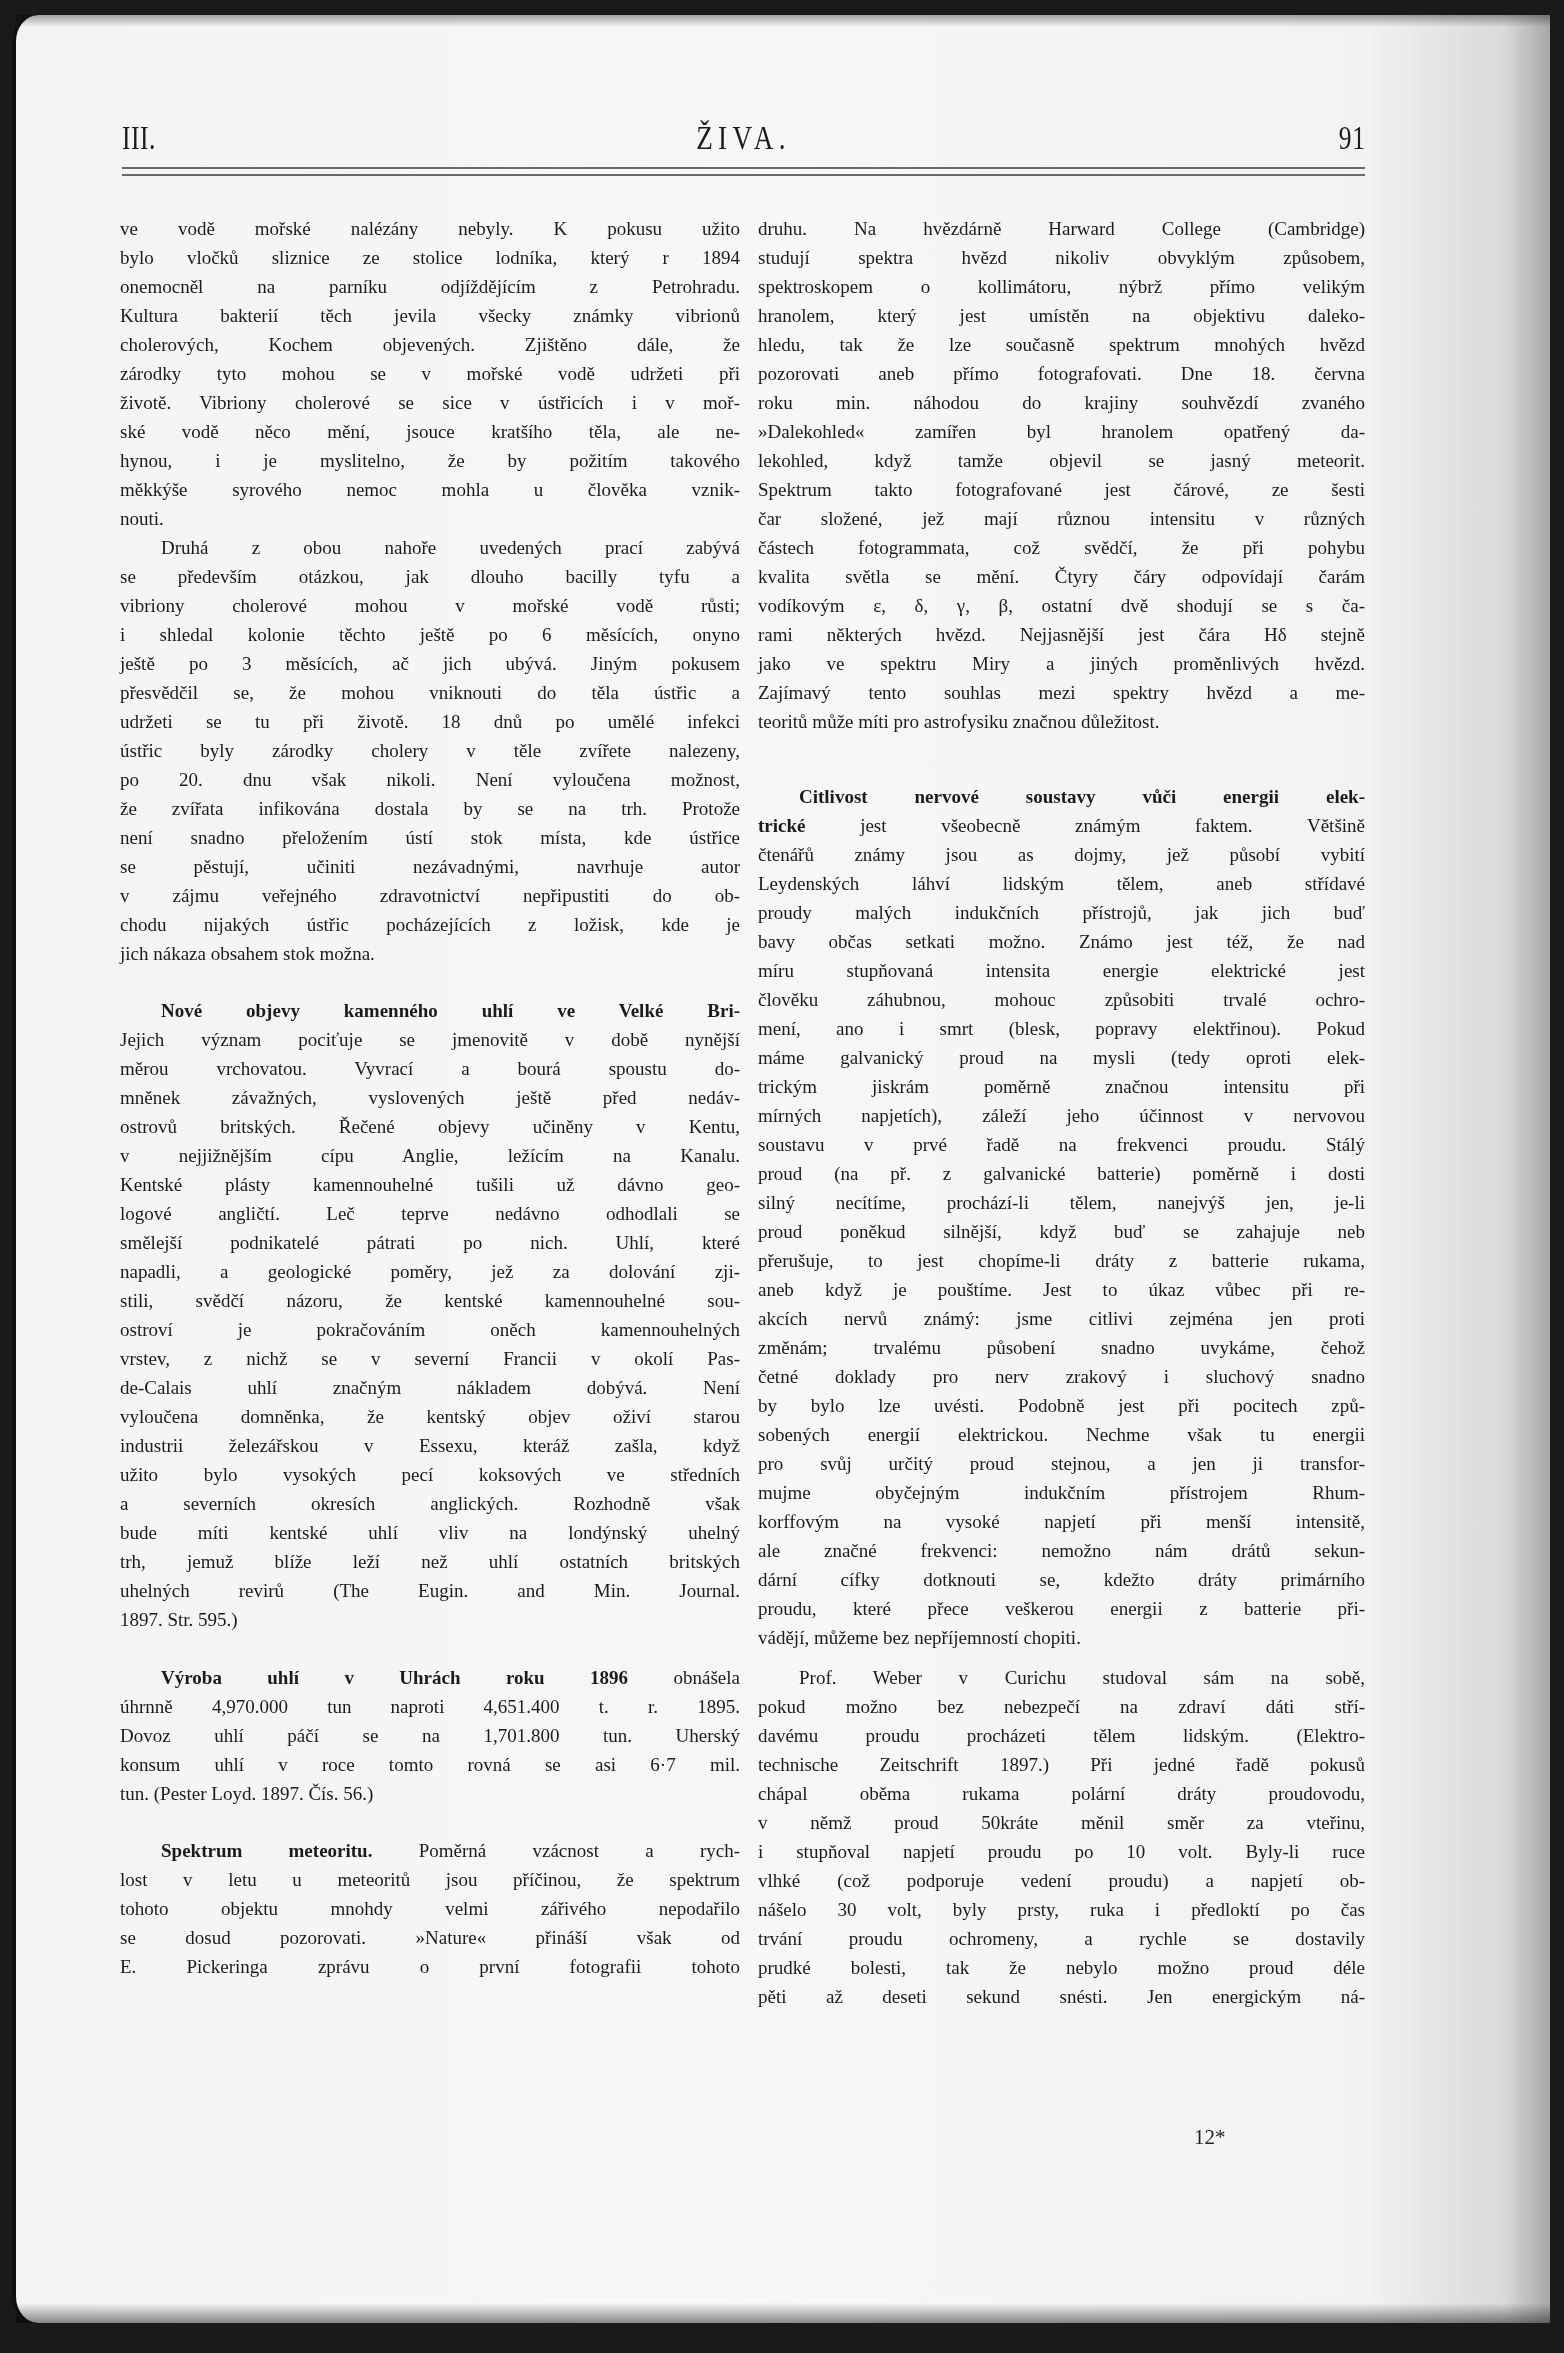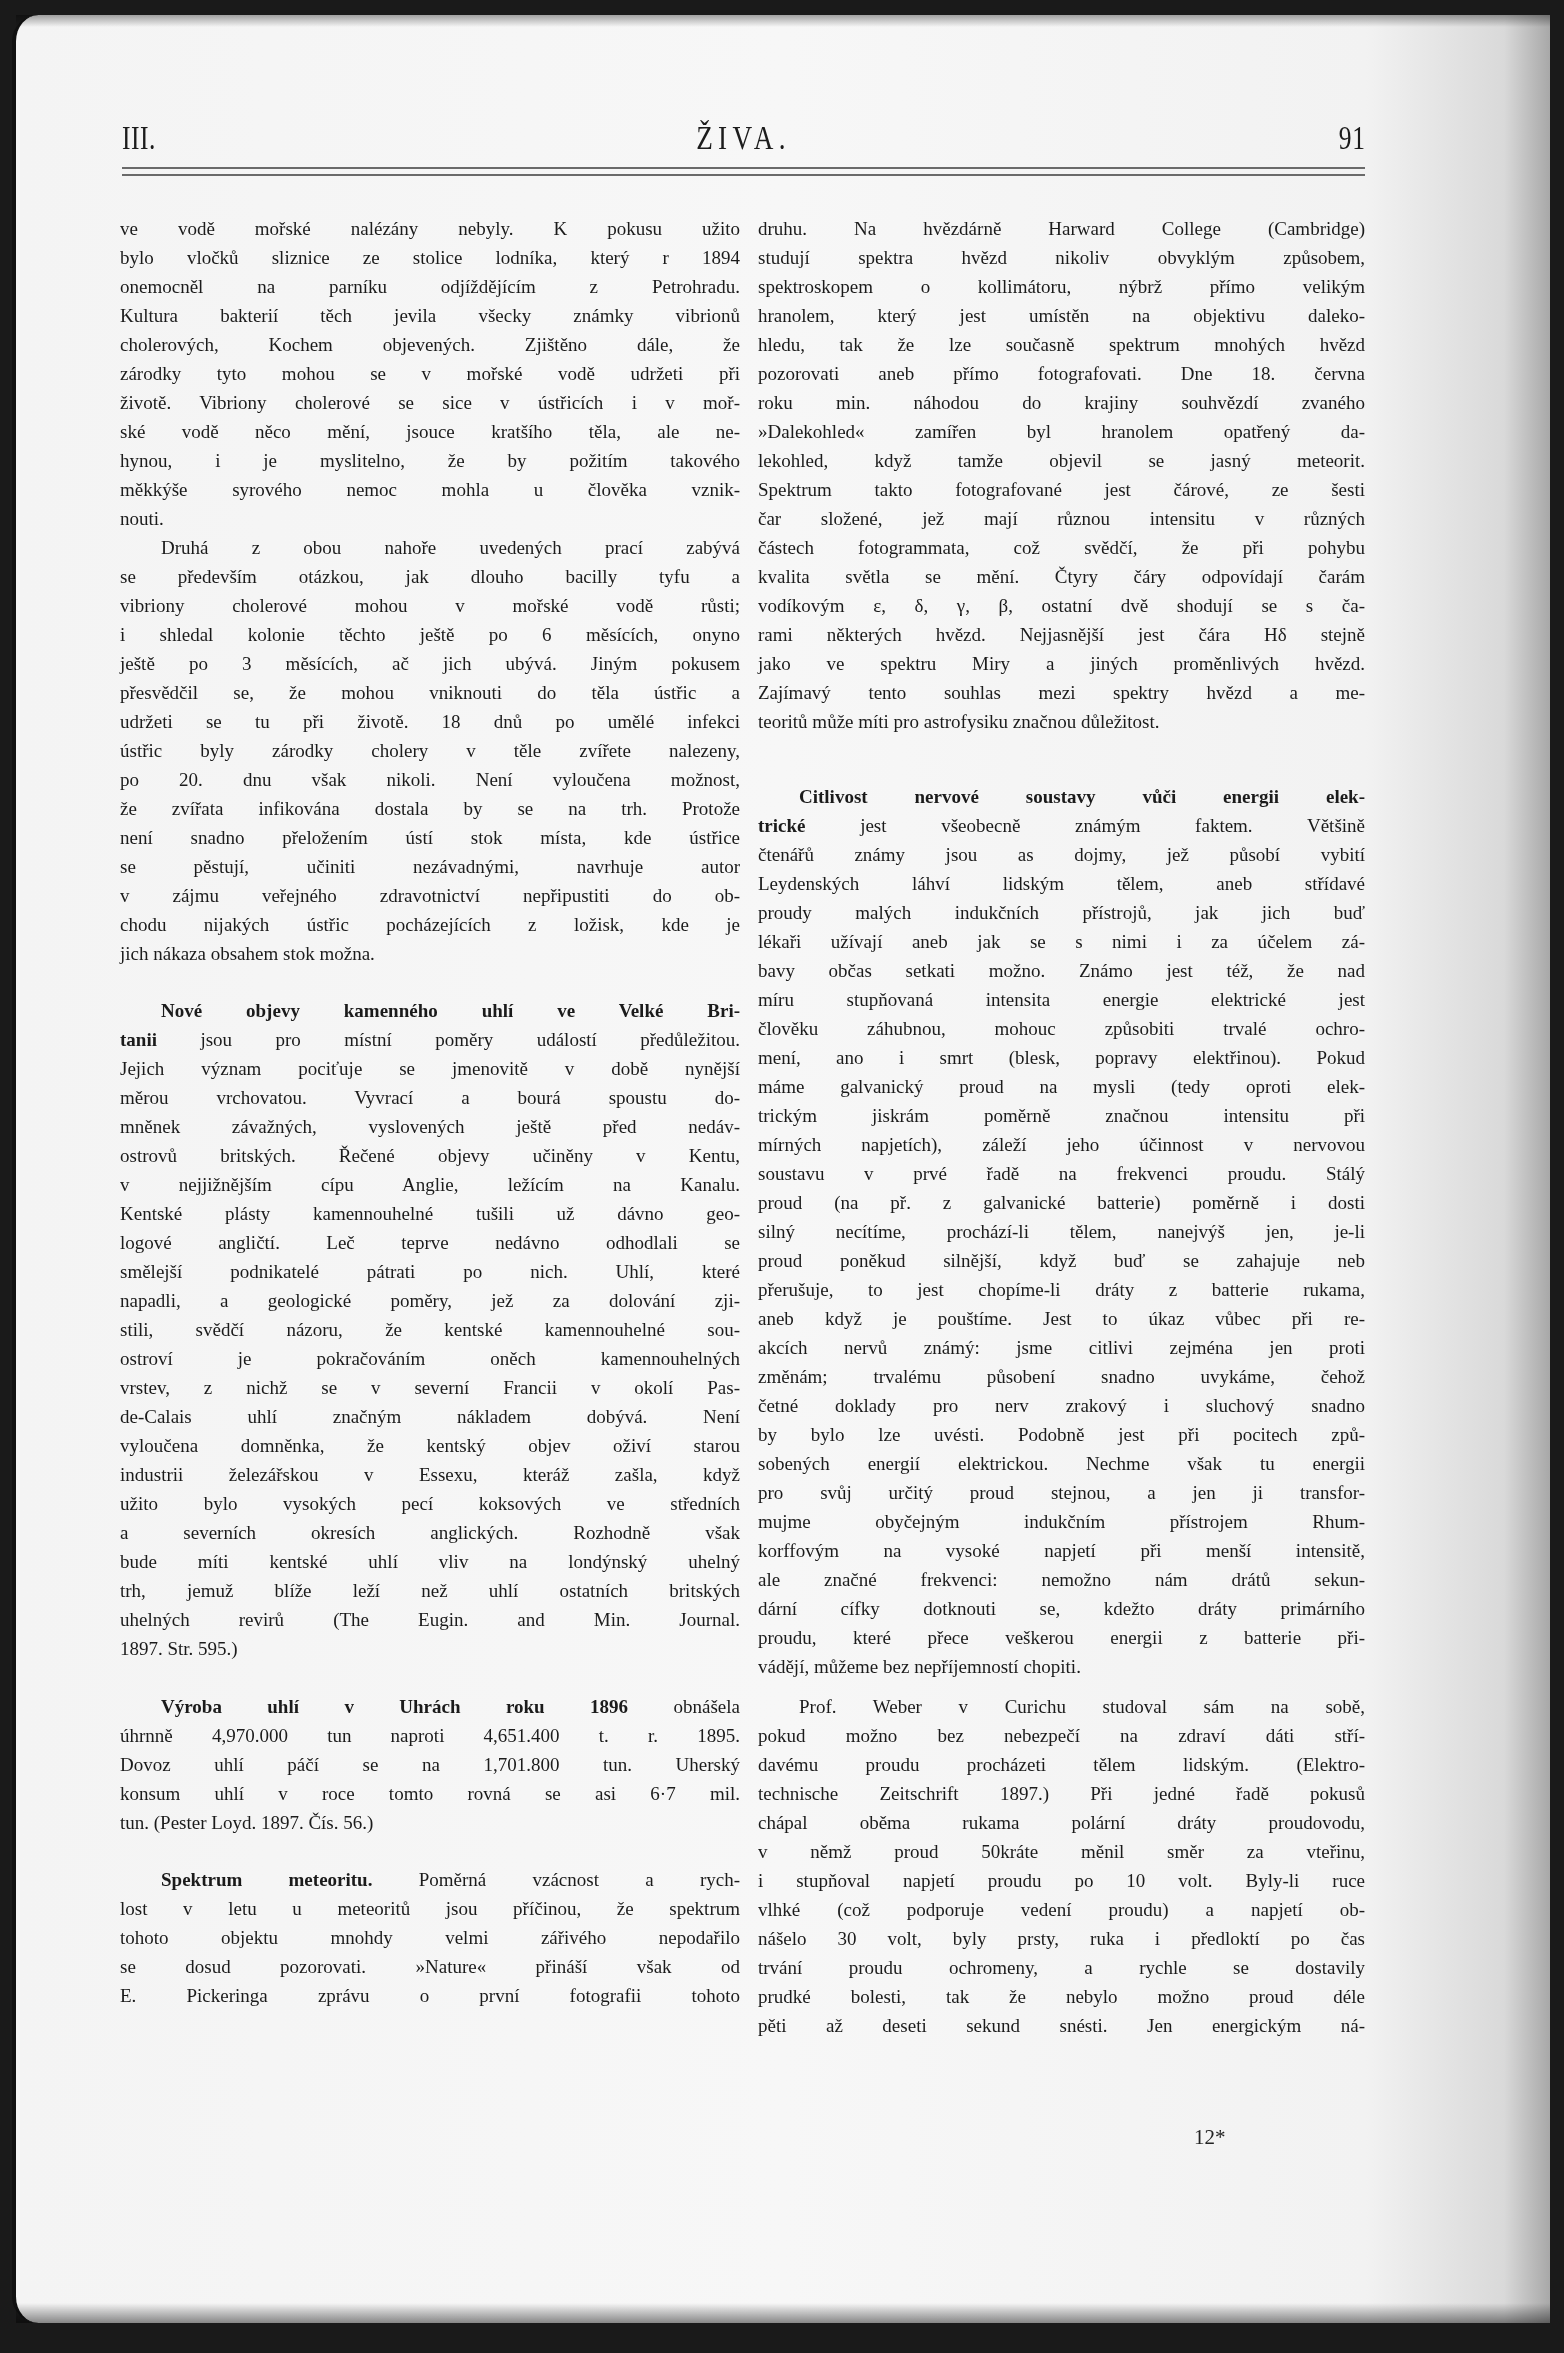--- a/index.html
+++ b/index.html
@@ -99,21 +99,20 @@
     <span class="line">ústřic byly zárodky cholery v těle zvířete nalezeny,</span>
     <span class="line">po 20. dnu však nikoli. Není vyloučena možnost,</span>
     <span class="line">že zvířata infikována dostala by se na trh. Protože</span>
     <span class="line">není snadno přeložením ústí stok místa, kde ústřice</span>
     <span class="line">se pěstují, učiniti nezávadnými, navrhuje autor</span>
     <span class="line"><span>v zájmu veřejného zdravotnictví </span><span class="i">nepřipustiti do ob-</span></span>
     <span class="line"><span class="i">chodu nijakých ústřic pocházejících z ložisk, kde je</span></span>
     <span class="line last"><span class="i">jich nákaza obsahem stok možna.</span></span>
     <span class="gap"></span>
     <span class="line indent"><span class="b">Nové objevy kamenného uhlí ve Velké Bri-</span></span>
-    <span class="line"><span class="b">tanii</span><span> jsou pro místní poměry událostí předůležitou.</span></span>
     <span class="line">Jejich význam pociťuje se jmenovitě v době nynější</span>
     <span class="line">měrou vrchovatou. Vyvrací a bourá spoustu do-</span>
     <span class="line">mněnek závažných, vyslovených ještě před nedáv-</span>
     <span class="line">ostrovů britských. Řečené objevy učiněny v Kentu,</span>
     <span class="line">v nejjižnějším cípu Anglie, ležícím na Kanalu.</span>
     <span class="line">Kentské plásty kamennouhelné tušili už dávno geo-</span>
     <span class="line">logové angličtí. Leč teprve nedávno odhodlali se</span>
     <span class="line">smělejší podnikatelé pátrati po nich. Uhlí, které</span>
     <span class="line">napadli, a geologické poměry, jež za dolování zji-</span>
     <span class="line">stili, svědčí názoru, že kentské kamennouhelné sou-</span>
@@ -159,21 +158,20 @@
     <span class="line"><span>rami některých hvězd. Nejjasnější jest čára </span><span class="i">Hδ</span><span> stejně</span></span>
     <span class="line">jako ve spektru Miry a jiných proměnlivých hvězd.</span>
     <span class="line">Zajímavý tento souhlas mezi spektry hvězd a me-</span>
     <span class="line last">teoritů může míti pro astrofysiku značnou důležitost.</span>
     <span class="gap big"></span>
     <span class="line indent"><span class="b">Citlivost nervové soustavy vůči energii elek-</span></span>
     <span class="line"><span class="b">trické</span><span> jest všeobecně známým faktem. Většině</span></span>
     <span class="line">čtenářů známy jsou as dojmy, jež působí vybití</span>
     <span class="line">Leydenských láhví lidským tělem, aneb střídavé</span>
     <span class="line">proudy malých indukčních přístrojů, jak jich buď</span>
-    <span class="line">lékaři užívají aneb jak se s nimi i za účelem zá-</span>
     <span class="line">bavy občas setkati možno. Známo jest též, že nad</span>
     <span class="line">míru stupňovaná intensita energie elektrické jest</span>
     <span class="line">člověku záhubnou, mohouc způsobiti trvalé ochro-</span>
     <span class="line">mení, ano i smrt (blesk, popravy elektřinou). Pokud</span>
     <span class="line">máme galvanický proud na mysli (tedy oproti elek-</span>
     <span class="line">trickým jiskrám poměrně značnou intensitu při</span>
     <span class="line">mírných napjetích), záleží jeho účinnost v nervovou</span>
     <span class="line">soustavu v prvé řadě na frekvenci proudu. Stálý</span>
     <span class="line">proud (na př. z galvanické batterie) poměrně i dosti</span>
     <span class="line">silný necítíme, prochází-li tělem, nanejvýš jen, je-li</span>

